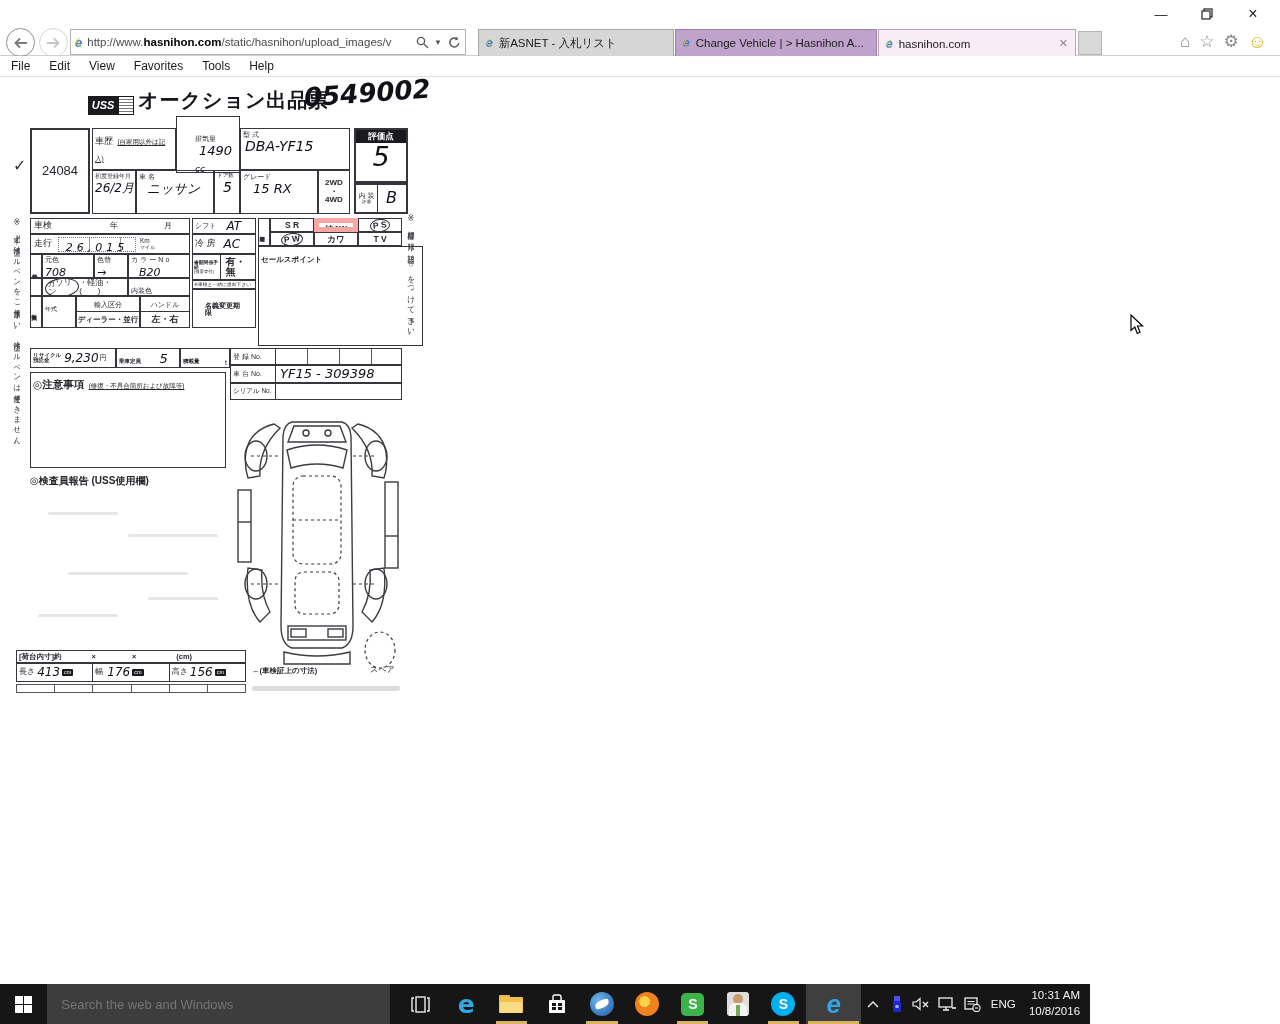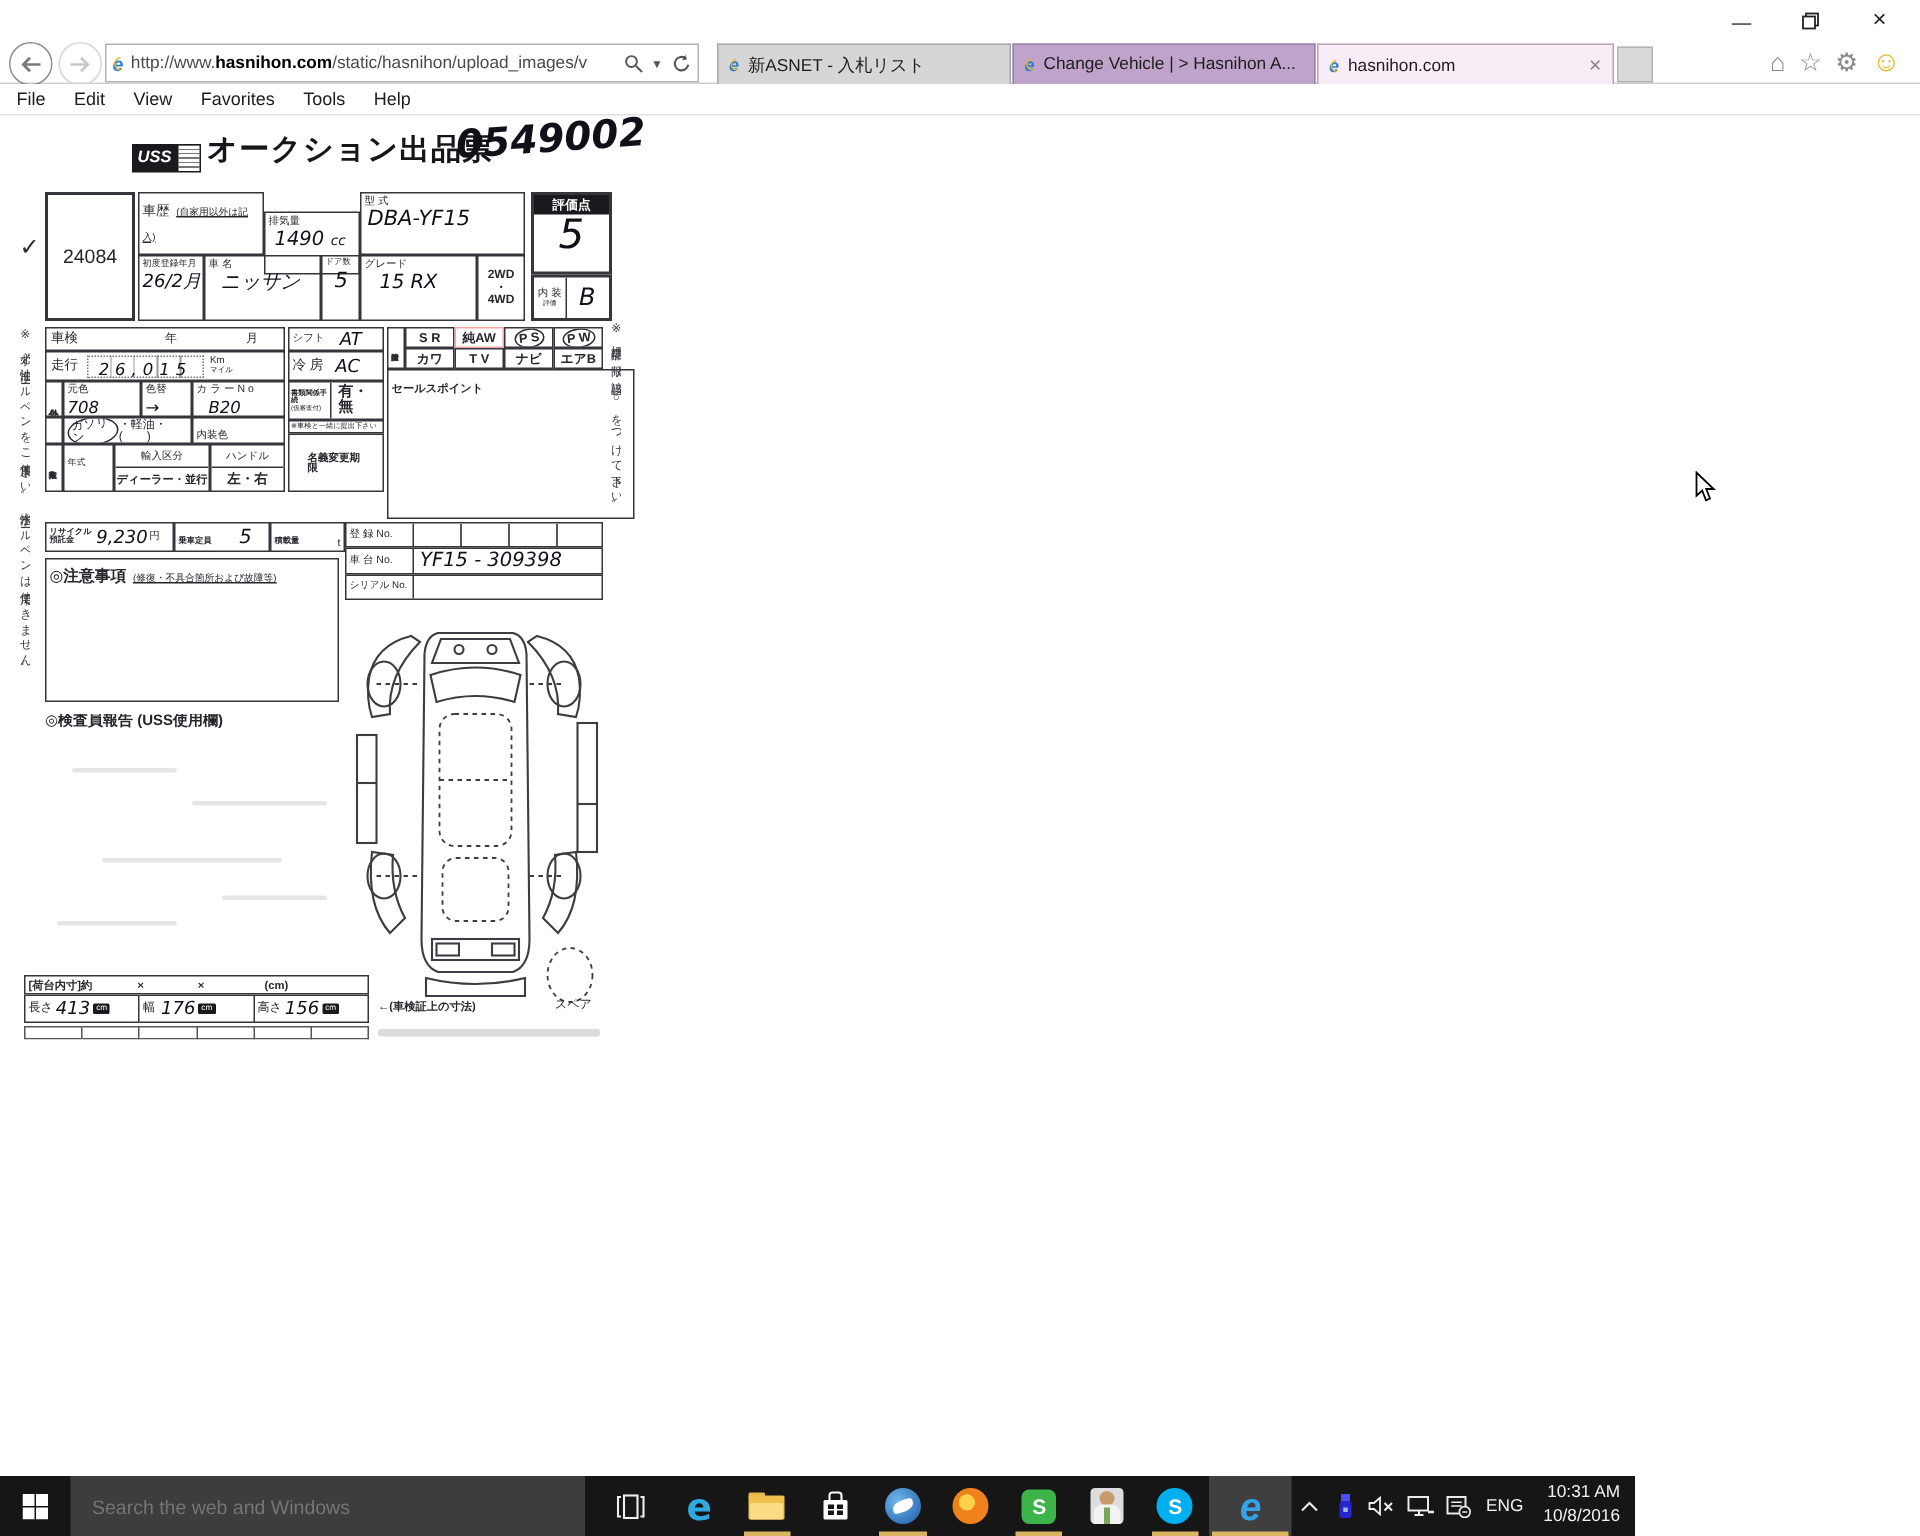--- a/index.html
+++ b/index.html
@@ -132,21 +132,21 @@
     <div class="c nb" style="left:130px;top:8px;font-size:20px;font-weight:bold;letter-spacing:1px;color:#15151b">オークション出品票</div>
     <div class="c nb hw" style="left:296px;top:-2px;font-size:26px;font-weight:bold;transform:rotate(-4deg)">0549002</div>
 
     <div class="c nb" style="left:5px;top:76px;font-size:16px;color:#2b2b31">✓</div>
     <div class="c" style="left:22px;top:46px;width:60px;height:86px;border-width:2.5px;display:flex;align-items:center;justify-content:center;font-size:13px">24084</div>
 
     <div class="c" style="left:84px;top:46px;width:84px;height:42px;padding:2px">
       <span class="ml" style="font-size:9px">車歴</span>
       <span style="font-size:6.5px;text-decoration:underline">(自家用以外は記入)</span>
     </div>
-    <div class="c" style="left:168px;top:59px;width:64px;height:42px;padding:2px">
+    <div class="c" style="left:168px;top:34px;width:64px;height:57px;padding:18px">
       <div class="ml">排気量</div>
       <span class="hw" style="font-size:13px;margin-left:4px">1490</span>
       <span class="hw" style="font-size:9px">cc</span>
     </div>
     <div class="c" style="left:232px;top:46px;width:110px;height:42px;padding:2px">
       <div class="ml">型 式</div>
       <span class="hw" style="font-size:14px;margin-left:2px">DBA-YF15</span>
     </div>
 
     <div class="c" style="left:84px;top:88px;width:44px;height:44px;padding:2px">
@@ -258,23 +258,23 @@
       <div style="font-size:7px;font-weight:bold">名義変更期限</div>
       <div style="font-size:9px;text-align:right;margin-top:16px">
         <span>月</span>&nbsp;&nbsp;
         <span>日</span>
       </div>
     </div>
 
     <div class="c" style="left:250px;top:136px;width:12px;height:28px">
       <span class="vlab" style="font-size:5px">諸装備</span>
     </div>
-    <div class="c nb" style="left:262px;top:136px;width:132px;height:28px;display:grid;grid-template-columns:repeat(4,1fr);grid-template-rows:14px 14px">
+    <div class="c nb" style="left:262px;top:136px;width:132px;height:28px;display:grid;grid-template-columns:repeat(3,1fr);grid-template-rows:14px 14px">
       <span class="c nb" style="position:static;border:1px solid #35353b;font-size:8.5px;font-weight:bold;text-align:center;line-height:13px">S R</span>
-      <span class="c nb" style="position:static;border:1px solid #fca5a5;font-size:8.5px;font-weight:bold;text-align:center;line-height:13px">純AW</span>
+      <span class="c nb" style="position:static;border:5px solid #fca5a5;font-size:8.5px;font-weight:bold;text-align:center;line-height:13px">純AW</span>
       <span class="c nb" style="position:static;border:1px solid #35353b;font-size:8.5px;font-weight:bold;text-align:center;line-height:11px"><span class="oval">P S</span></span>
       <span class="c nb" style="position:static;border:1px solid #35353b;font-size:8.5px;font-weight:bold;text-align:center;line-height:11px"><span class="oval">P W</span></span>
       <span class="c nb" style="position:static;border:1px solid #35353b;font-size:8.5px;font-weight:bold;text-align:center;line-height:13px">カワ</span>
       <span class="c nb" style="position:static;border:1px solid #35353b;font-size:8.5px;font-weight:bold;text-align:center;line-height:13px">T V</span>
       <span class="c nb" style="position:static;border:1px solid #35353b;font-size:8.5px;font-weight:bold;text-align:center;line-height:13px">ナビ</span>
       <span class="c nb" style="position:static;border:1px solid #35353b;font-size:8.5px;font-weight:bold;text-align:center;line-height:13px">エアB</span>
     </div>
     <div class="c" style="left:250px;top:164px;width:165px;height:100px;padding:2px">
       <span style="font-size:7.5px;font-weight:bold">セールスポイント</span>
     </div>

